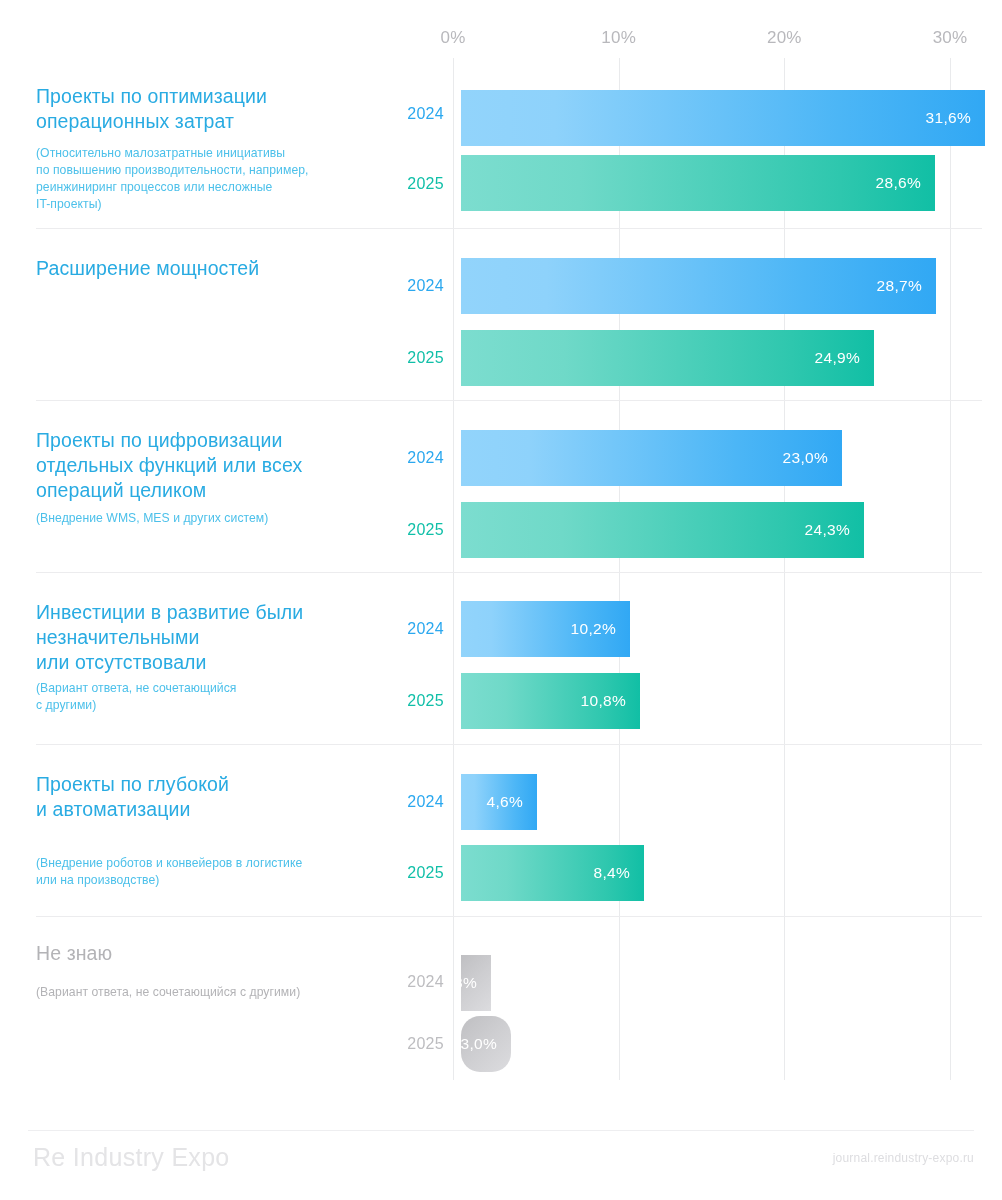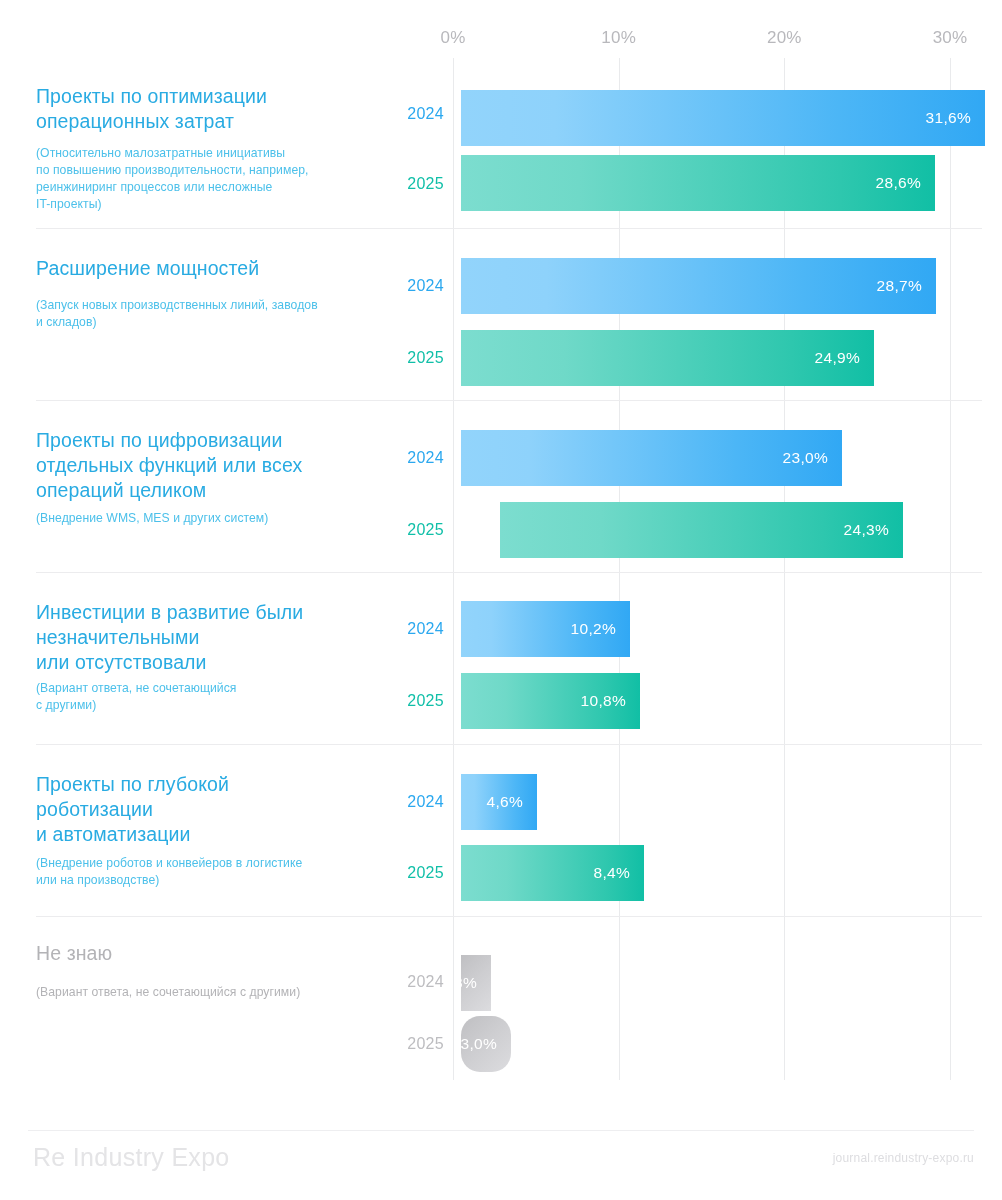--- a/index.html
+++ b/index.html
@@ -233,24 +233,20 @@
           <span class="bar-value">28,6%</span>
         </div>
       </div>
       <div class="section" style="top: 228px; height: 172px;">
         <div class="section-rule" style="top: 0px;"></div>
         <div class="label-col" style="top: 28px;">
           <div>
             <p class="cat-title">Расширение мощностей</p>
           </div>
         </div>
-        <div class="label-col" style="top: 69px;">
-          <p class="cat-sub">(Запуск новых производственных линий, заводов</p>
-          <p class="cat-sub">и складов)</p>
-        </div>
         <div class="year-col" style="top: 49px;">
           <div class="year-label y2024">2024</div>
         </div>
         <div class="bar b2024" style="top: 30px; width: 475px;">
           <span class="bar-value">28,7%</span>
         </div>
         <div class="year-col" style="top: 121px;">
           <div class="year-label y2025">2025</div>
         </div>
         <div class="bar b2025" style="top: 102px; width: 413px;">
@@ -271,21 +267,21 @@
         </div>
         <div class="year-col" style="top: 49px;">
           <div class="year-label y2024">2024</div>
         </div>
         <div class="bar b2024" style="top: 30px; width: 381px;">
           <span class="bar-value">23,0%</span>
         </div>
         <div class="year-col" style="top: 121px;">
           <div class="year-label y2025">2025</div>
         </div>
-        <div class="bar b2025" style="top: 102px; width: 403px; margin-left: 39px;">
+        <div class="bar b2025" style="top: 102px; width: 403px;">
           <span class="bar-value">24,3%</span>
         </div>
       </div>
       <div class="section" style="top: 572px; height: 172px;">
         <div class="section-rule" style="top: 0px;"></div>
         <div class="label-col" style="top: 28px;">
           <div>
             <p class="cat-title">Инвестиции в развитие были</p>
             <p class="cat-title">незначительными</p>
             <p class="cat-title">или отсутствовали</p>
@@ -306,21 +302,20 @@
         </div>
         <div class="bar b2025" style="top: 101px; width: 179px;">
           <span class="bar-value">10,8%</span>
         </div>
       </div>
       <div class="section" style="top: 744px; height: 172px;">
         <div class="section-rule" style="top: 0px;"></div>
         <div class="label-col" style="top: 28px;">
           <div>
             <p class="cat-title">Проекты по глубокой</p>
-            <p class="cat-title">роботизации</p>
             <p class="cat-title">и автоматизации</p>
           </div>
         </div>
         <div class="label-col" style="top: 111px;">
           <p class="cat-sub">(Внедрение роботов и конвейеров в логистике</p>
           <p class="cat-sub">или на производстве)</p>
         </div>
         <div class="year-col" style="top: 49px;">
           <div class="year-label y2024">2024</div>
         </div>

